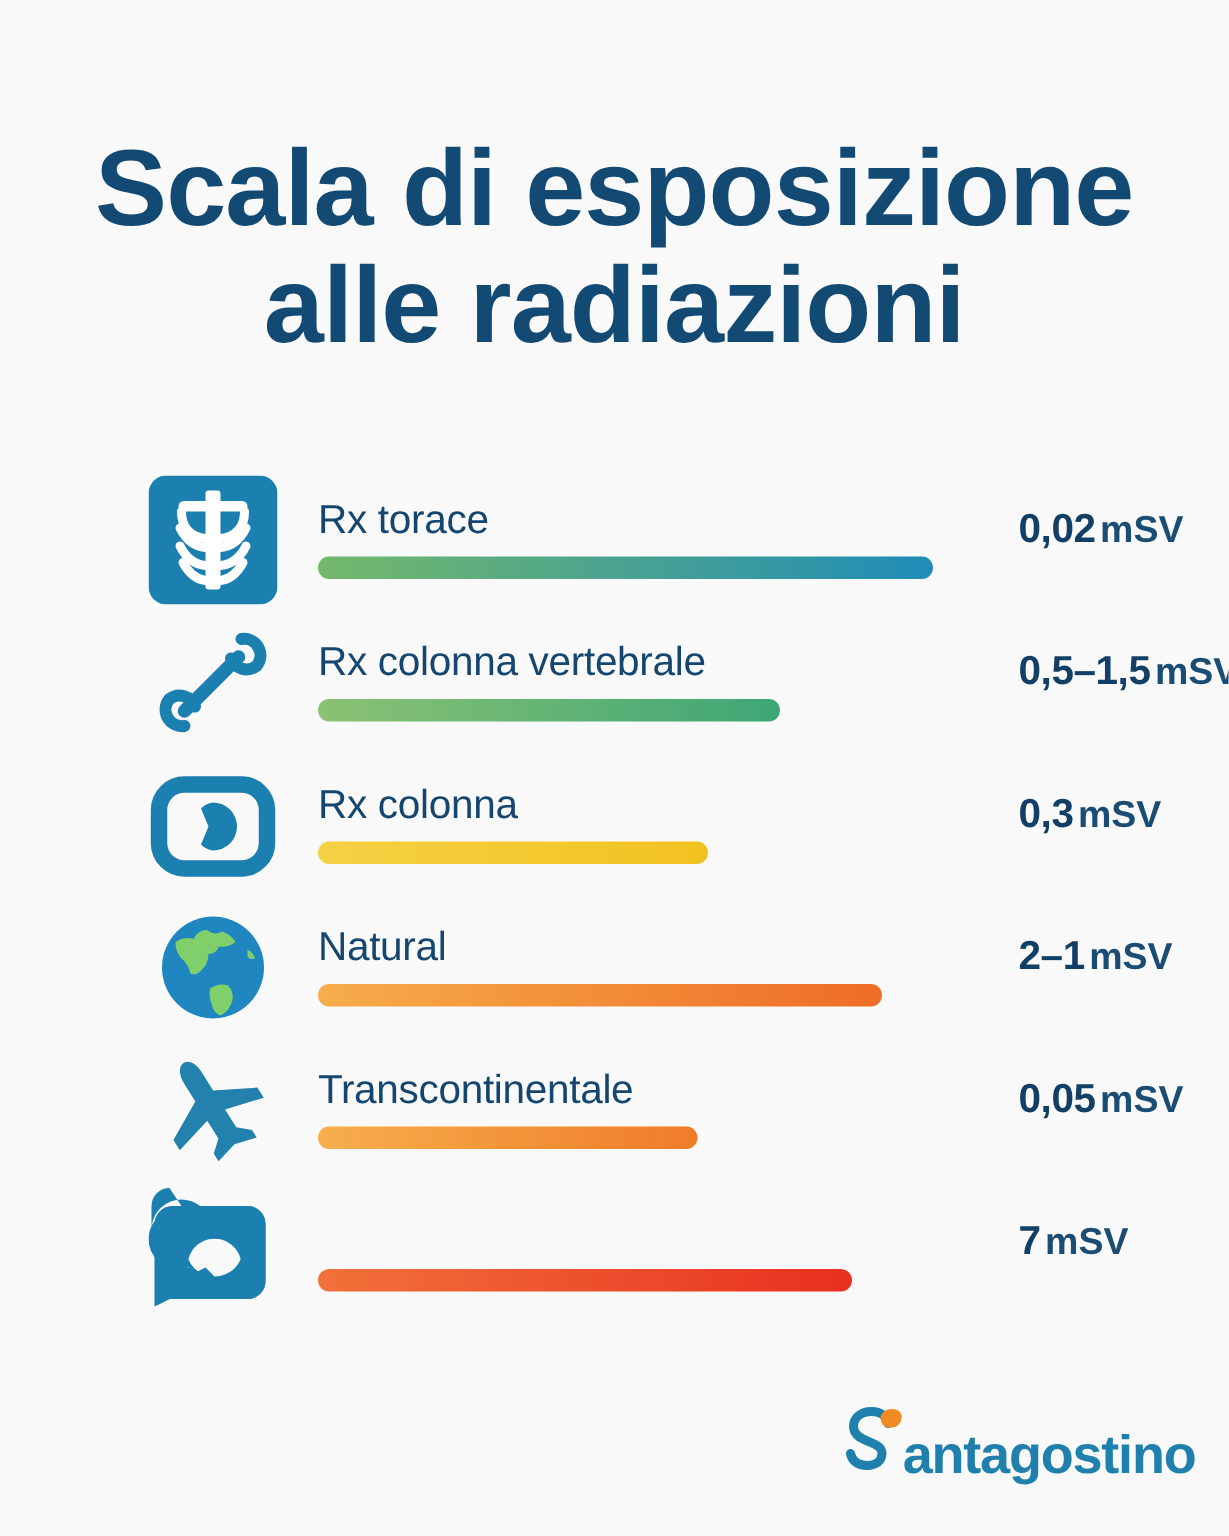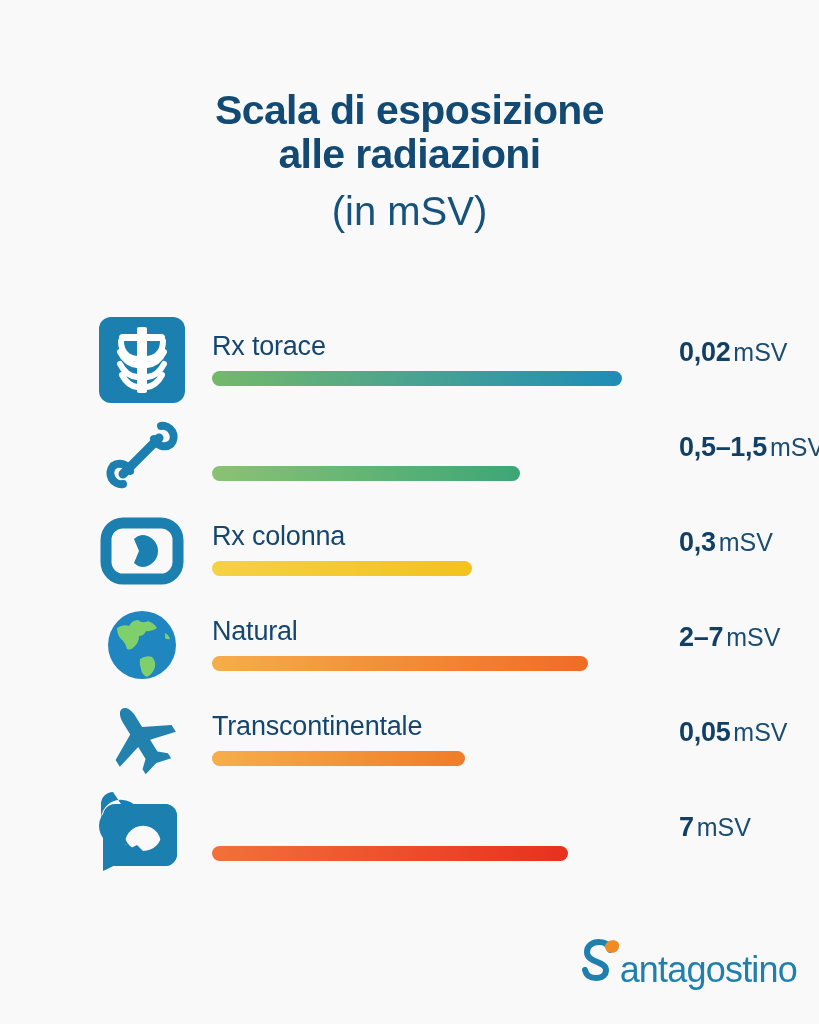--- a/index.html
+++ b/index.html
@@ -20,21 +20,21 @@
 
   
   .title-block {
     position: absolute;
     top: 88px;
     left: 0;
     width: 819px;
     text-align: center;
   }
   .main-title {
-    font-size: 41px;
+    font-size: 72px;
     font-weight: 700;
     line-height: 1.08;
     letter-spacing: -0.6px;
     color: #124a74;
     white-space: pre-line;
   }
   .subtitle {
     margin-top: 12px;
     font-size: 40px;
     font-weight: 400;
@@ -96,52 +96,51 @@
     font-size: 27px;
     color: #123f66;
     white-space: nowrap;
   }
   .value .num {
     font-weight: 700;
     letter-spacing: -0.3px;
     margin-left: 48px;
   }
   .value .unit {
-    font-weight: 400;
+    font-weight: 700;
     font-size: 25px;
     margin-left: 3px;
     color: #1b4c73;
   }
 
   
   .logo {
     position: absolute;
     right: 22px;
     bottom: 36px;
     display: flex;
     align-items: flex-end;
     height: 46px;
   }
   .logo-mark { position: relative; display: block; }
   .logo-text {
     font-size: 36px;
-    font-weight: 400;
+    font-weight: 700;
     color: #1f7fad;
     letter-spacing: -0.8px;
     line-height: 1;
     margin-left: -1px;
   }
 </style>
 </head>
 <body>
 
 <div class="title-block">
   <div class="main-title">Scala di esposizione
 alle radiazioni</div>
-  <div class="subtitle">(in mSV)</div>
 </div>
 
 <div class="rows">
 
   <div class="row">
     <div class="icon-cell">
       <svg width="86" height="86" viewBox="0 0 86 86">
         <rect x="0" y="0" width="86" height="86" rx="12" fill="#1b7fb0"></rect>
         <rect x="38" y="10" width="10" height="66" rx="2" fill="#ffffff"></rect>
         <rect x="20" y="17" width="46" height="7" rx="3.5" fill="#ffffff"></rect>
@@ -165,20 +164,21 @@
   </div>
 
   <div class="row">
     <div class="icon-cell">
       <svg width="86" height="86" viewBox="0 0 86 86">
         <path d="M24 62 L60 26" stroke="#1b7fb0" stroke-width="9" fill="none" stroke-linecap="round"></path>
         <path d="M62 14 a11 11 0 0 1 10 18 a11 11 0 0 1 -17 -5" stroke="#1b7fb0" stroke-width="8" fill="none" stroke-linejoin="round" stroke-linecap="round"></path>
         <path d="M24 72 a11 11 0 0 1 -10 -18 a11 11 0 0 1 17 5" stroke="#1b7fb0" stroke-width="8" fill="none" stroke-linejoin="round" stroke-linecap="round"></path>
       </svg>
     </div>
+    <div class="label">Rx colonna vertebrale</div>
     <div class="bar-track">
       <div class="bar" style="width:308px;background:linear-gradient(90deg,#8bc273,#3da676);"></div>
     </div>
     <div class="value">
       <span class="num">0,5–1,5</span><span class="unit">mSV</span>
     </div>
   </div>
 
   <div class="row">
     <div class="icon-cell">
@@ -206,21 +206,21 @@
         <path d="M41 57 q6 -4 12 -2 q4 4 3 10 q-2 7 -8 10 q-5 -2 -6 -8 q-2 -5 -1 -10 z" fill="#7fd06a"></path>
         <path d="M66 31 q4 2 5 6 q-3 1 -5 -1 z" fill="#7fd06a"></path>
         <ellipse cx="43" cy="43" rx="34" ry="34" fill="none" stroke="#1f86c0" stroke-width="0"></ellipse>
       </svg>
     </div>
     <div class="label">Natural</div>
     <div class="bar-track">
       <div class="bar" style="width:376px;background:linear-gradient(90deg,#f6ad4a,#ef6c26);"></div>
     </div>
     <div class="value">
-      <span class="num">2–7</span><span class="unit">mSV</span>
+      <span class="num">2–1</span><span class="unit">mSV</span>
     </div>
   </div>
 
   <div class="row">
     <div class="icon-cell">
       <svg width="86" height="86" viewBox="0 0 86 86">
         <g transform="rotate(-32 43 43)">
           <path d="M43 6 c4 0 7 5 7 12 v14 l26 14 v8 l-26 -7 v14 l8 7 v6 l-15 -4 l-15 4 v-6 l8 -7 v-14 l-26 7 v-8 l26 -14 v-14 c0 -7 3 -12 7 -12 z" fill="#2281ad"></path>
         </g>
       </svg>

